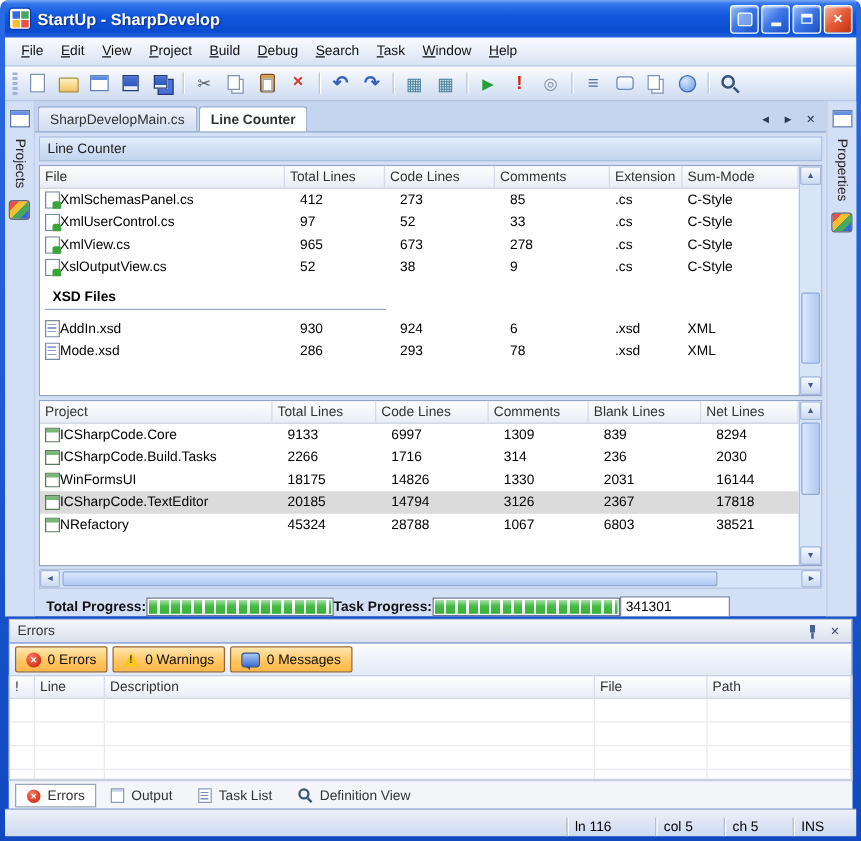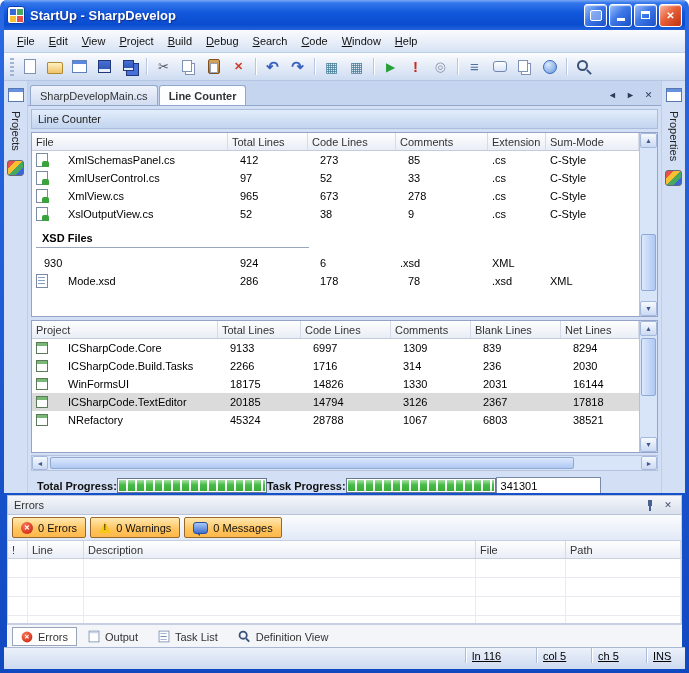--- a/index.html
+++ b/index.html
@@ -79,21 +79,21 @@
   .box2{height:131px;flex:0 0 131px;margin-top:3px;}
   .tbl{flex:1;display:flex;flex-direction:column;overflow:hidden;min-width:0;}
   .t-head{display:grid;height:17px;flex:0 0 17px;background:linear-gradient(#FEFEFE,#E9EDF6);border-bottom:1px solid #C3CBDC;}
   .th{display:flex;align-items:center;padding:0 4px;border-right:1px solid #D4DAE8;color:#333;overflow:hidden;white-space:nowrap;}
   .t-row{display:grid;height:18px;flex:0 0 18px;align-items:center;}
   .t-row.selected{background:#DBDBDB;}
   .ft-grid{grid-template-columns:196px 80px 88px 92px 58px 1fr;}
   .pt-grid{grid-template-columns:186px 83px 90px 80px 90px 1fr;}
   .cell{padding:0 4px;overflow:hidden;white-space:nowrap;}
   .cell.num{padding-left:12px;}
-  .name-cell{display:flex;align-items:center;gap:20px;}
+  .name-cell{display:flex;align-items:center;gap:0;}
   .rowic{width:12px;height:14px;flex:0 0 12px;background:#fff;border:1px solid #7A8AA0;position:relative;box-sizing:border-box;}
   .rowic.gi-cs::after{content:"";position:absolute;right:-2px;bottom:-2px;width:7px;height:7px;background:#3BA33B;border-radius:2px;}
   .rowic.gi-xsd::after{content:"";position:absolute;left:1px;top:2px;width:7px;height:7px;background:repeating-linear-gradient(180deg,#8AA0C8 0 1px,transparent 1px 3px);}
   .rowic.gi-prj{height:12px;border-color:#5A7A5A;box-shadow:inset 0 3px 0 #77B877;}
   .grp{margin-top:9px;}
   .grp-label{font-weight:bold;padding-left:10px;}
   .grp-line{height:1px;background:#9AA6BC;width:45%;margin:3px 0 6px 4px;}
   
   .vscroll{width:17px;flex:0 0 17px;display:flex;flex-direction:column;background:#D8E4F8;border-left:1px solid #B6C2DC;}
   .sbtn{height:15px;flex:0 0 15px;display:flex;align-items:center;justify-content:center;font-size:7px;color:#3E5A8E;
@@ -104,21 +104,21 @@
   .hscroll .sbtn{width:16px;flex:0 0 16px;height:100%;}
   .htrack{flex:1;position:relative;}
   .hthumb{position:absolute;top:1px;bottom:1px;left:2px;width:88%;background:linear-gradient(#DCE8FC,#AFC8F2);border:1px solid #90A8D4;border-radius:2px;}
   
   .progress-row{height:23px;flex:0 0 23px;margin-top:3px;display:flex;align-items:center;gap:0;padding:0 6px;}
   .plabel{font-weight:bold;color:#111;white-space:nowrap;}
   .pbar{width:150px;height:15px;border:1px solid #687890;background:#fff;padding:1px;box-sizing:border-box;}
   .pfill{display:block;height:100%;background:
      linear-gradient(180deg,rgba(255,255,255,.55),rgba(255,255,255,0) 45%,rgba(0,80,0,.15)),
      repeating-linear-gradient(90deg,#45BC45 0 7px,transparent 7px 9px);}
-  .pcount{width:105px;height:17px;background:#fff;border:1px solid #7A8AA8;display:flex;align-items:center;padding:0 4px;box-sizing:border-box;}
+  .pcount{width:88px;height:17px;background:#fff;border:1px solid #7A8AA8;display:flex;align-items:center;padding:0 4px;box-sizing:border-box;}
   
   .errors-panel{height:152px;flex:0 0 152px;margin:2px 3px 0 3px;display:flex;flex-direction:column;}
   .ep-header{height:18px;flex:0 0 18px;display:flex;align-items:center;padding:0 6px;background:linear-gradient(#F4F6FA,#D9E0EC);border:1px solid #B8C4DA;color:#333;}
   .ep-btns{margin-left:auto;display:flex;gap:4px;align-items:center;}
   .ep-btn{width:14px;height:14px;display:flex;align-items:center;justify-content:center;color:#44506A;font-size:9px;}
   .gi-pin{position:relative;width:10px;height:11px;display:inline-block;}
   .gi-pin::before{content:"";position:absolute;left:3px;top:0;width:4px;height:6px;background:#4A6090;}
   .gi-pin::after{content:"";position:absolute;left:4px;top:6px;width:2px;height:5px;background:#4A6090;}
   .ep-toolbar{height:25px;flex:0 0 25px;display:flex;align-items:center;gap:4px;padding:0 4px;background:linear-gradient(#FBFCFE,#E2EAF7);border:1px solid #C6D0E2;border-top:none;}
   .filter-btn{height:19px;display:flex;align-items:center;gap:5px;padding:0 8px;border:1px solid #98672A;border-radius:2px;color:#111;
@@ -140,21 +140,21 @@
   .btab{height:17px;display:flex;align-items:center;gap:5px;padding:0 8px;color:#333;border:1px solid transparent;white-space:nowrap;}
   .btab.active{background:#fff;border-color:#9AA4B8;}
   .btab .bic{transform:scale(.9);display:inline-flex;}
   .gi-output{width:10px;height:11px;background:#fff;border:1px solid #8092B4;box-shadow:inset 0 2px 0 #C8D4EC;}
   .gi-tasklist{width:10px;height:11px;background:#fff;border:1px solid #8092B4;position:relative;}
   .gi-tasklist::after{content:"";position:absolute;left:1px;top:2px;width:7px;height:7px;background:repeating-linear-gradient(180deg,#7890C0 0 1px,transparent 1px 3px);}
   .gi-defview{width:13px;height:13px;position:relative;display:inline-block;}
   .gi-defview::before{content:"";width:6px;height:6px;border:2px solid #38527A;border-radius:50%;position:absolute;top:0;left:0;}
   .gi-defview::after{content:"";width:2px;height:5px;background:#38527A;position:absolute;bottom:0;right:2px;transform:rotate(-45deg);}
   
-  .statusbar{height:21px;flex:0 0 21px;display:flex;align-items:flex-start;background:linear-gradient(#ECF1FA,#CDDAF0);border-top:1px solid #A8B8D4;padding:0 0;text-decoration:underline;}
+  .statusbar{height:21px;flex:0 0 21px;display:flex;align-items:flex-end;background:linear-gradient(#ECF1FA,#CDDAF0);border-top:1px solid #A8B8D4;padding:0 12px;}
   .sb-spring{flex:1;}
   .sb-panel{padding:0 6px;height:15px;display:flex;align-items:center;border-left:1px solid #AEBCD6;box-shadow:inset 1px 0 0 #FFF;white-space:nowrap;}
   .sb-ln{width:58px;}.sb-col{width:42px;}.sb-ch{width:42px;}.sb-ins{width:26px;}
 </style>
 </head>
 <body>
 
 <div class="window">
 
   <div class="titlebar">
@@ -180,21 +180,21 @@
   </div>
 
   <div class="menubar">
     <span class="menu-item">File</span>
       <span class="menu-item">Edit</span>
       <span class="menu-item">View</span>
       <span class="menu-item">Project</span>
       <span class="menu-item">Build</span>
       <span class="menu-item">Debug</span>
       <span class="menu-item">Search</span>
-      <span class="menu-item">Code</span>
+      <span class="menu-item">Task</span>
       <span class="menu-item">Window</span>
       <span class="menu-item">Help</span>
   </div>
 
   <div class="toolbar">
     <span class="grip"></span>
     <span class="tbtn">
         <span class="ic gi-page"></span>
       </span>
       <span class="tbtn">
@@ -352,33 +352,37 @@
                 <span class="cell num">38</span>
                 <span class="cell num">9</span>
                 <span class="cell">.cs</span>
                 <span class="cell">C-Style</span>
               </div>
             <div class="grp">
               <div class="grp-label">XSD Files</div>
               <div class="grp-line"></div>
             </div>
             <div class="t-row ft-grid">
+                <span class="cell name-cell">
+                  <span class="rowic gi-xsd"></span>
+                  <span>AddIn.xsd</span>
+                </span>
                 <span class="cell num">930</span>
                 <span class="cell num">924</span>
                 <span class="cell num">6</span>
                 <span class="cell">.xsd</span>
                 <span class="cell">XML</span>
               </div>
               <div class="t-row ft-grid">
                 <span class="cell name-cell">
                   <span class="rowic gi-xsd"></span>
                   <span>Mode.xsd</span>
                 </span>
                 <span class="cell num">286</span>
-                <span class="cell num">178</span>
+                <span class="cell num">293</span>
                 <span class="cell num">78</span>
                 <span class="cell">.xsd</span>
                 <span class="cell">XML</span>
               </div>
           </div>
           <div class="vscroll">
             <span class="sbtn">▲</span>
             <span class="strack">
                 <span class="sthumb" style="top:56%;height:36%;"></span>
               </span>

